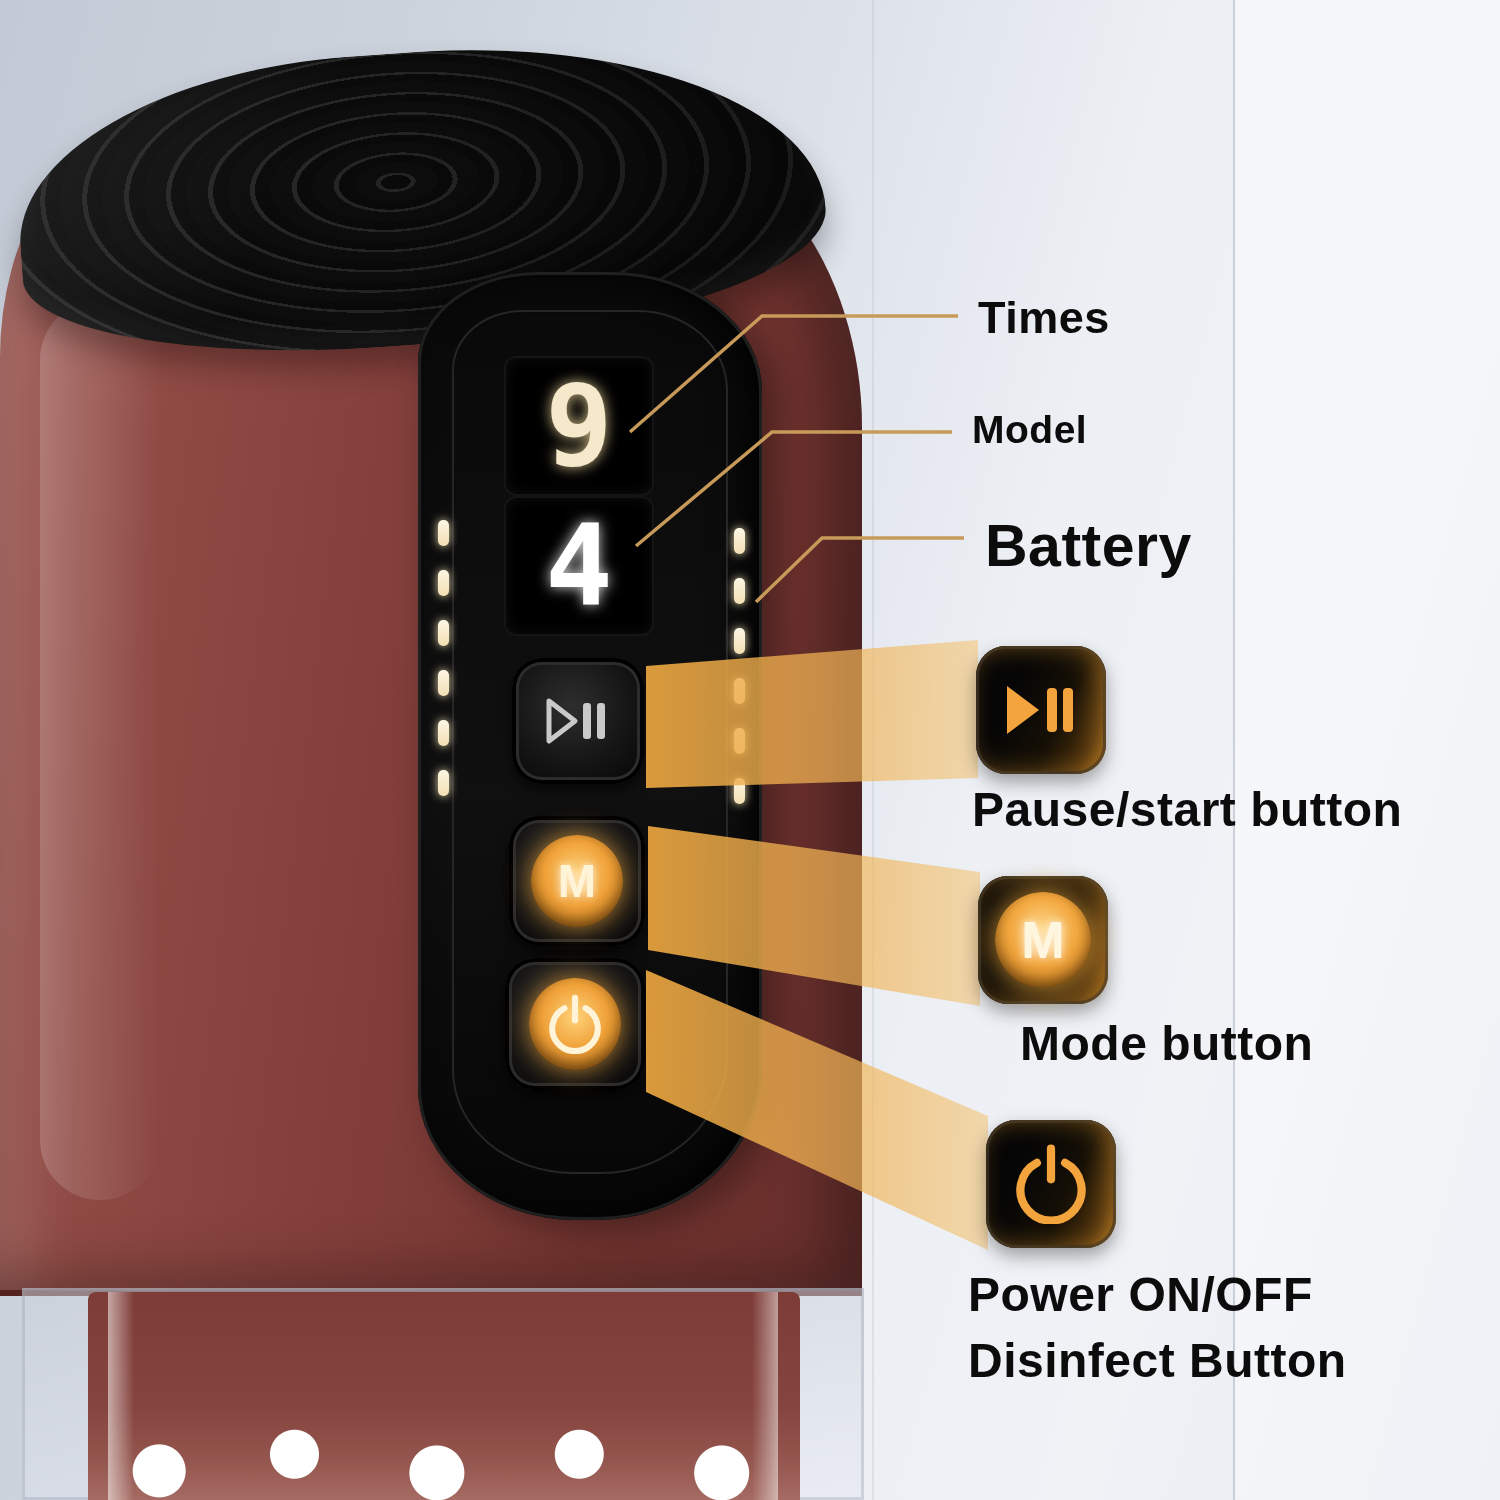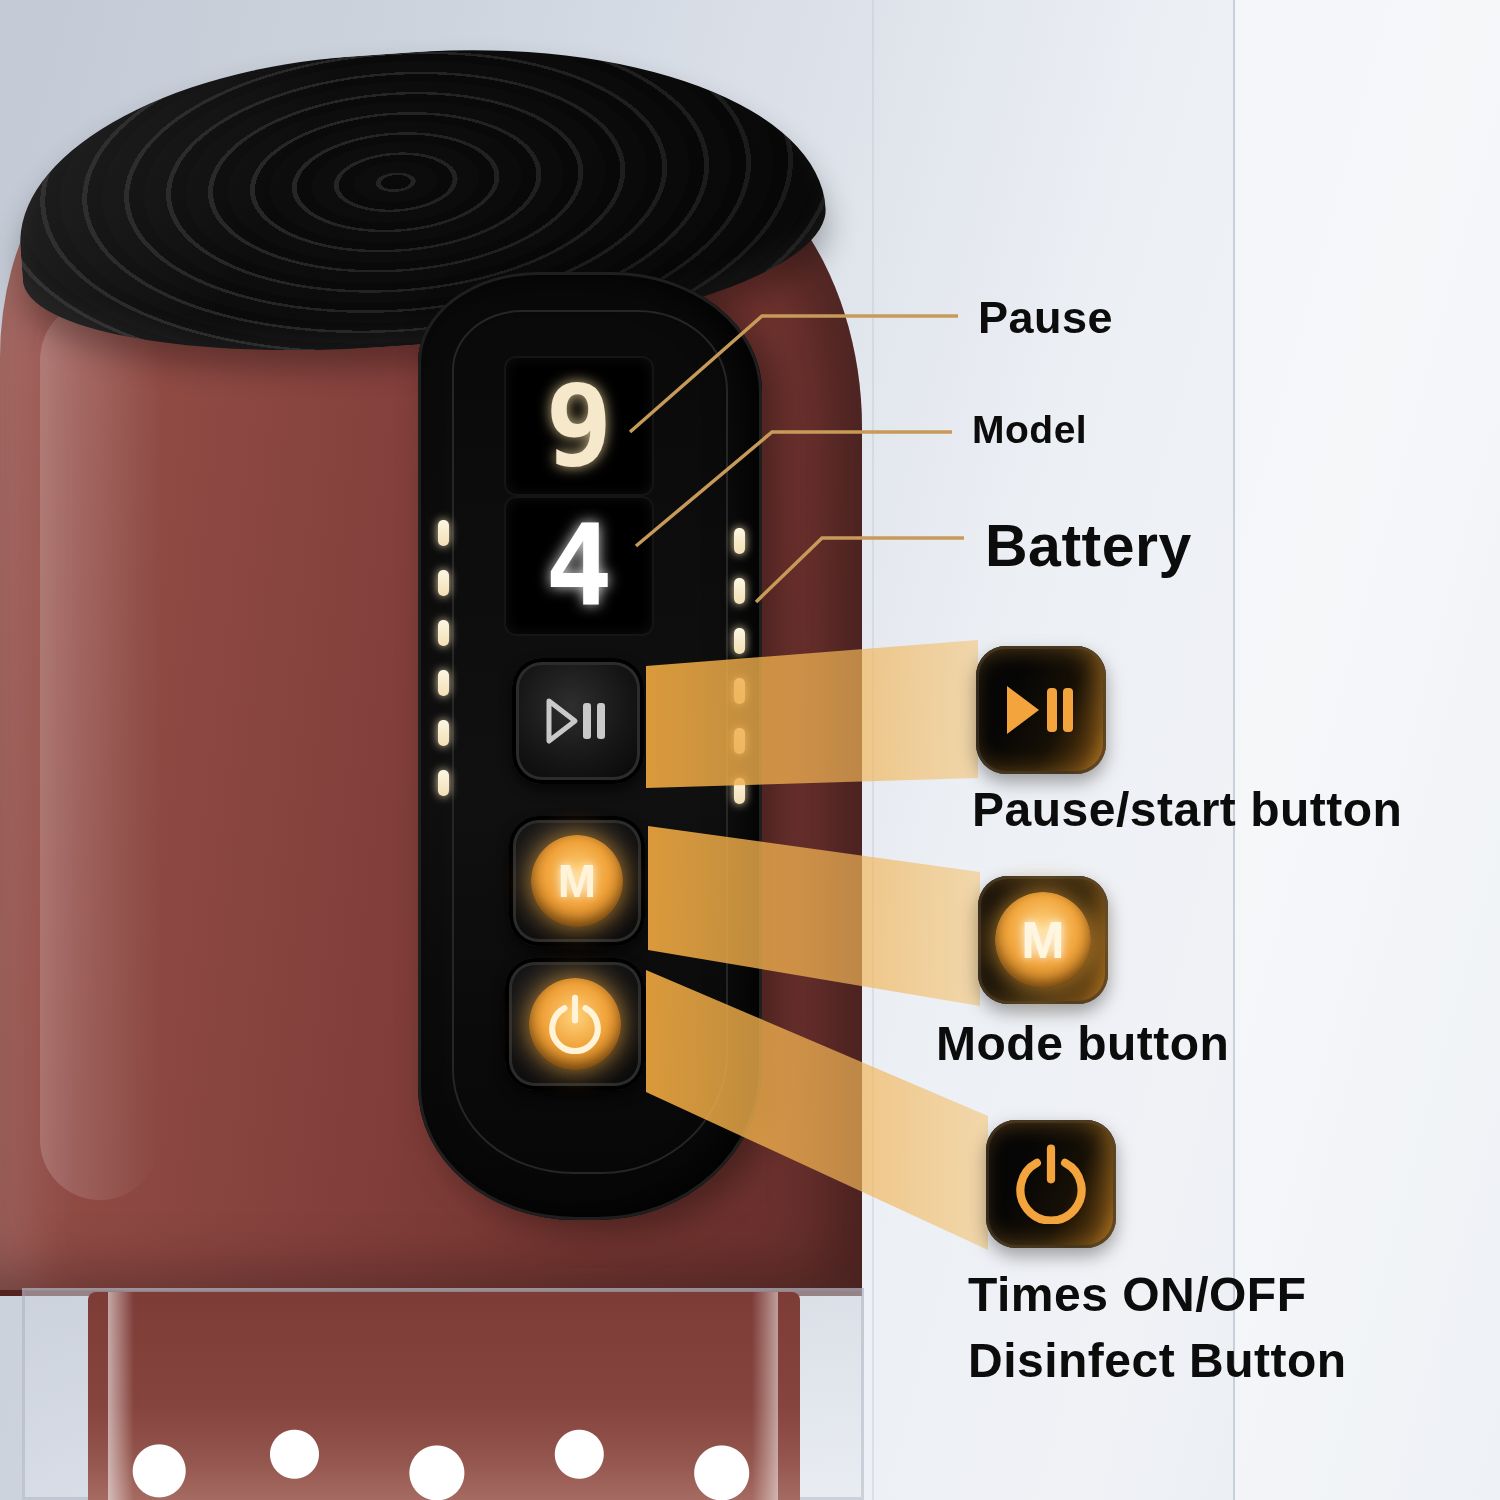--- a/index.html
+++ b/index.html
@@ -81,21 +81,21 @@
     display:flex;align-items:center;justify-content:center;
     color:#fff3d8;font-weight:bold;font-size:46px;text-shadow:0 0 8px rgba(255,255,255,.8);
   }
 
   
   .label{z-index:7;color:#0c0c0c;font-weight:bold;letter-spacing:.5px;}
   .lbl-times{left:978px;top:292px;font-size:45px;}
   .lbl-model{left:972px;top:408px;font-size:39px;}
   .lbl-battery{left:985px;top:512px;font-size:59px;}
   .lbl-pause{left:972px;top:782px;font-size:48px;}
-  .lbl-mode{left:936px;top:1016px;font-size:48px;}
+  .lbl-mode{left:1020px;top:1016px;font-size:48px;}
   .lbl-power{left:968px;top:1262px;font-size:48px;line-height:66px;}
 
   .big-btn{
     z-index:6;width:130px;height:128px;border-radius:30px;
     background:linear-gradient(115deg,#060606 30%,#161006 62%,#4a2f0c 85%,#8a5a16 100%);
     box-shadow:inset -8px 0 26px rgba(235,160,50,.45), inset 0 0 0 3px #1c1c1c, 0 8px 18px rgba(0,0,0,.35);
     display:flex;align-items:center;justify-content:center;
   }
   .big-pause{left:976px;top:646px;}
   .big-mode{left:978px;top:876px;}
@@ -225,23 +225,23 @@
       <span>M</span>
     </div>
   </div>
   <div class="abs big-btn big-power">
     <svg width="76" height="80" viewBox="0 0 64 68">
       <path d="M20 16 A 26 26 0 1 0 44 16" fill="none" stroke="#f3a43d" stroke-width="7" stroke-linecap="round"></path>
       <line x1="32" y1="4" x2="32" y2="30" stroke="#f3a43d" stroke-width="7" stroke-linecap="round"></line>
     </svg>
   </div>
 
-  <div class="abs label lbl-times">Pause</div>
+  <div class="abs label lbl-times">Times</div>
   <div class="abs label lbl-model">Model</div>
   <div class="abs label lbl-battery">Battery</div>
   <div class="abs label lbl-pause">Pause/start button</div>
   <div class="abs label lbl-mode">Mode button</div>
   <div class="abs label lbl-power">
-    <div>Times ON/OFF</div>
+    <div>Power ON/OFF</div>
     <div>Disinfect Button</div>
   </div>
 
 </div>
 
 </body></html>

